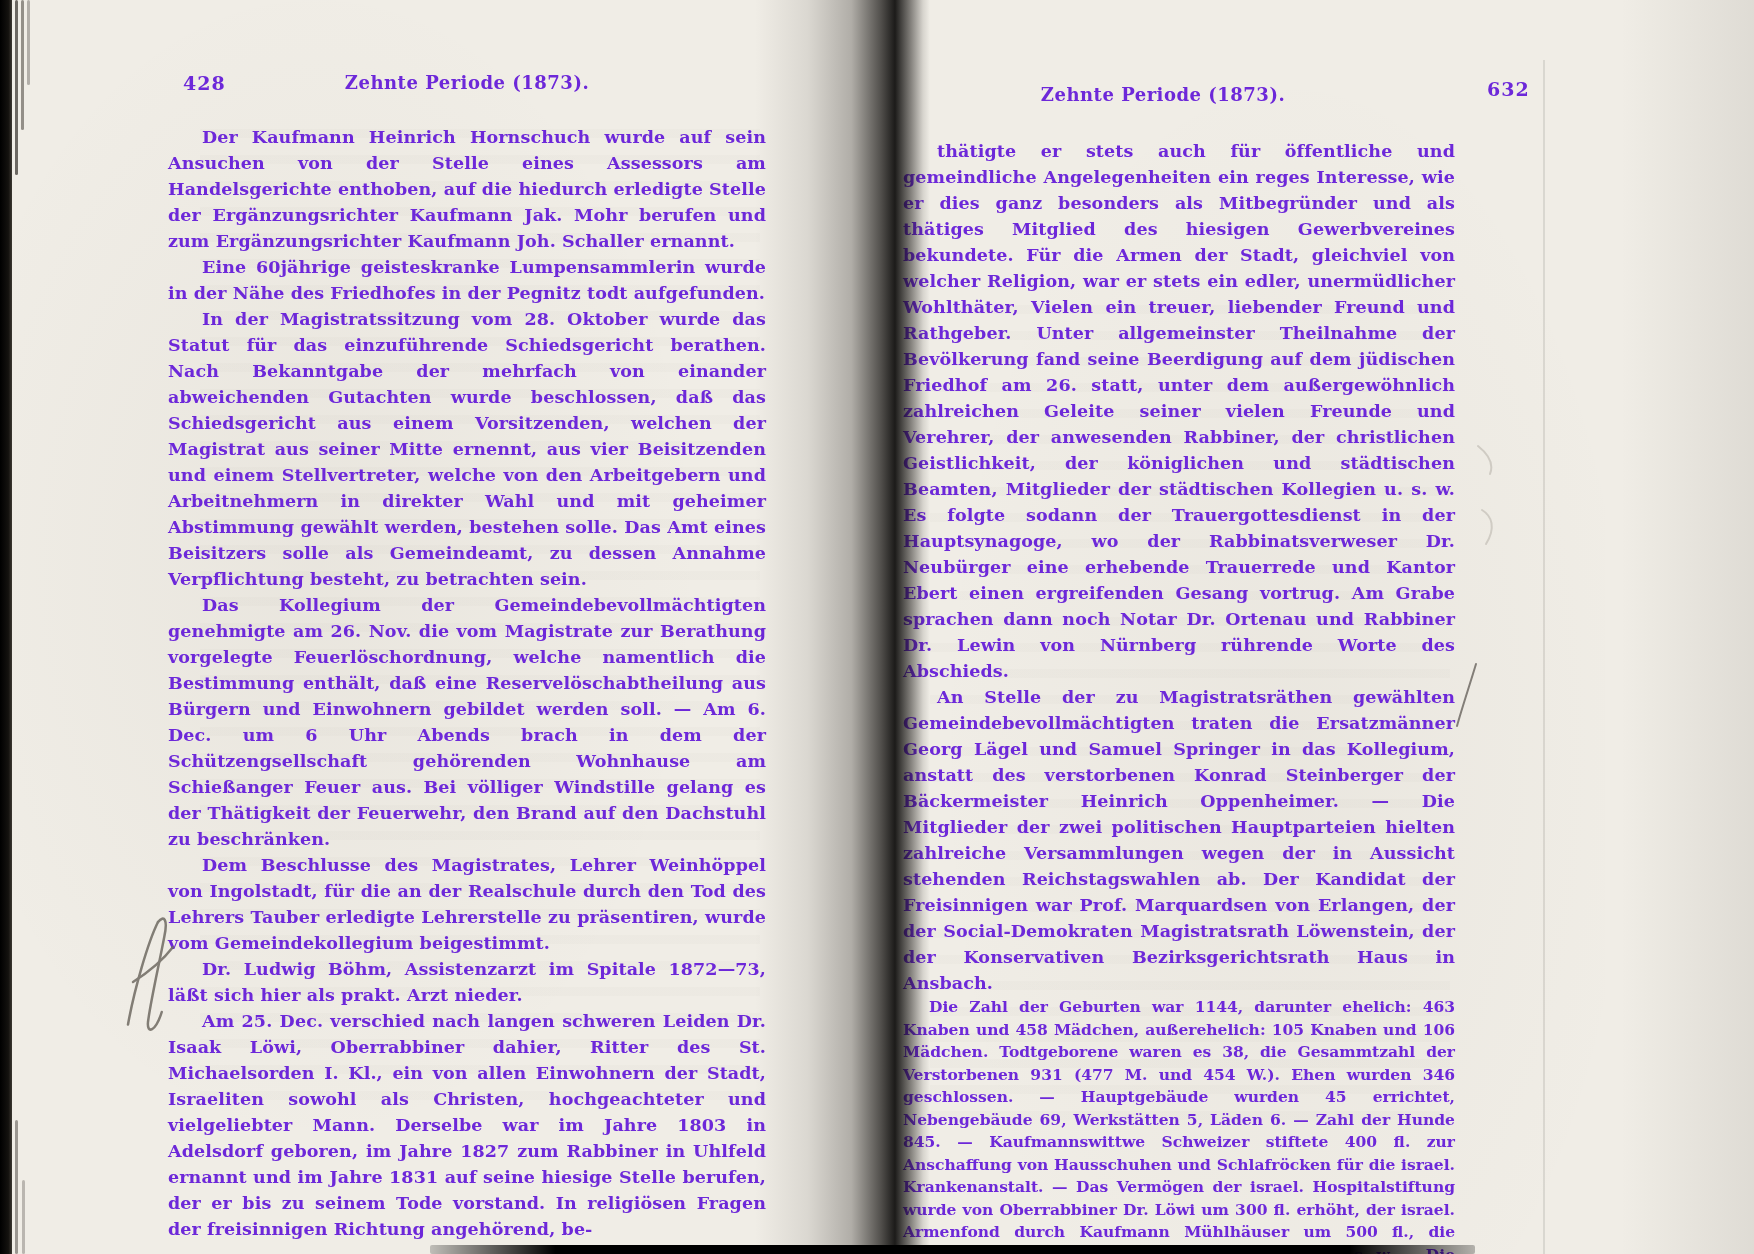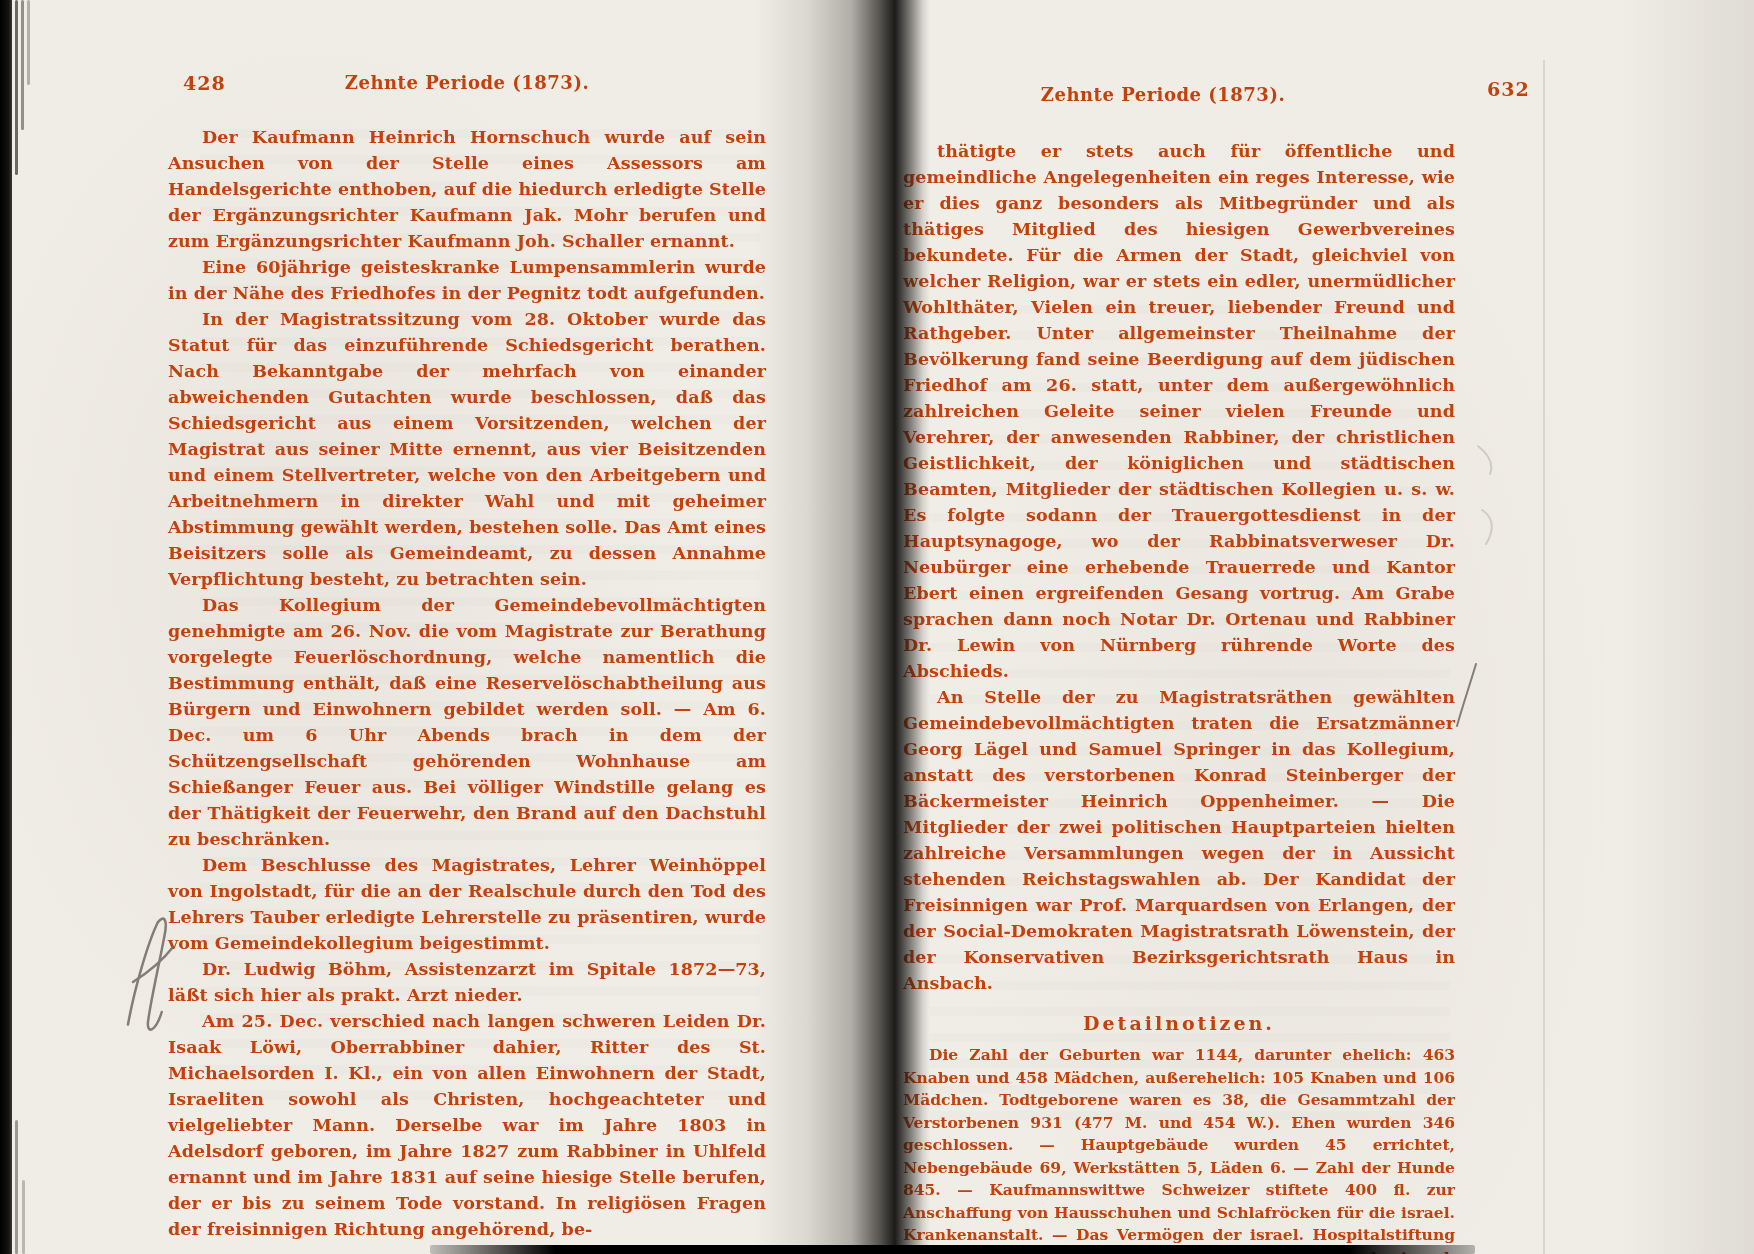--- a/index.html
+++ b/index.html
@@ -3,21 +3,21 @@
 <meta charset="utf-8">
 <style>
   html,body{margin:0;padding:0;}
   body{background:#c8c5be;}
   .scan{
     position:relative;
     width:1754px;height:1254px;
     background:#f0ede6;
     overflow:hidden;
     font-family:"DejaVu Serif","Liberation Serif",serif;
-    color:#c2410c;
+    color:#6d28d9;
   }
   
   .edge-left-black{position:absolute;left:0;top:0;width:12px;height:1254px;
     background:linear-gradient(90deg,#000 0%,#14120f 70%,#3c3831 100%);}
   .page-stack-line{position:absolute;background:#55504a;width:3px;border-radius:2px;}
   .psl1{left:15px;top:0;height:175px;opacity:.85;}
   .psl2{left:21px;top:0;height:130px;opacity:.6;}
   .psl3{left:27px;top:0;height:85px;opacity:.4;}
   .psl4{left:15px;top:1120px;height:134px;opacity:.55;}
   .psl5{left:22px;top:1180px;height:74px;opacity:.35;}
@@ -85,21 +85,20 @@
     <p>Dr. Ludwig Böhm, Assistenzarzt im Spitale 1872—73, läßt sich hier als prakt. Arzt nieder.</p>
     <p>Am 25. Dec. verschied nach langen schweren Leiden Dr. Isaak Löwi, Oberrabbiner dahier, Ritter des St. Michaelsorden I. Kl., ein von allen Einwohnern der Stadt, Israeliten sowohl als Christen, hochgeachteter und vielgeliebter Mann. Derselbe war im Jahre 1803 in Adelsdorf geboren, im Jahre 1827 zum Rabbiner in Uhlfeld ernannt und im Jahre 1831 auf seine hiesige Stelle berufen, der er bis zu seinem Tode vorstand. In religiösen Fragen der freisinnigen Richtung angehörend, be-</p>
   </div>
 
   <div class="runhead" style="left:903px;top:84px;width:520px;">Zehnte Periode (1873).</div>
   <div class="pagenum" style="left:1487px;top:78px;">632</div>
 
   <div class="textcol r-col">
     <p>thätigte er stets auch für öffentliche und gemeindliche Angelegenheiten ein reges Interesse, wie er dies ganz besonders als Mitbegründer und als thätiges Mitglied des hiesigen Gewerbvereines bekundete. Für die Armen der Stadt, gleichviel von welcher Religion, war er stets ein edler, unermüdlicher Wohlthäter, Vielen ein treuer, liebender Freund und Rathgeber. Unter allgemeinster Theilnahme der Bevölkerung fand seine Beerdigung auf dem jüdischen Friedhof am 26. statt, unter dem außergewöhnlich zahlreichen Geleite seiner vielen Freunde und Verehrer, der anwesenden Rabbiner, der christlichen Geistlichkeit, der königlichen und städtischen Beamten, Mitglieder der städtischen Kollegien u. s. w. Es folgte sodann der Trauergottesdienst in der Hauptsynagoge, wo der Rabbinatsverweser Dr. Neubürger eine erhebende Trauerrede und Kantor Ebert einen ergreifenden Gesang vortrug. Am Grabe sprachen dann noch Notar Dr. Ortenau und Rabbiner Dr. Lewin von Nürnberg rührende Worte des Abschieds.</p>
     <p>An Stelle der zu Magistratsräthen gewählten Gemeindebevollmächtigten traten die Ersatzmänner Georg Lägel und Samuel Springer in das Kollegium, anstatt des verstorbenen Konrad Steinberger der Bäckermeister Heinrich Oppenheimer. — Die Mitglieder der zwei politischen Hauptparteien hielten zahlreiche Versammlungen wegen der in Aussicht stehenden Reichstagswahlen ab. Der Kandidat der Freisinnigen war Prof. Marquardsen von Erlangen, der der Social-Demokraten Magistratsrath Löwenstein, der der Konservativen Bezirksgerichtsrath Haus in Ansbach.</p>
-    <p class="section-head">Detailnotizen.</p>
     <div class="detail">
       <p>Die Zahl der Geburten war 1144, darunter ehelich: 463 Knaben und 458 Mädchen, außerehelich: 105 Knaben und 106 Mädchen. Todtgeborene waren es 38, die Gesammtzahl der Verstorbenen 931 (477 M. und 454 W.). Ehen wurden 346 geschlossen. — Hauptgebäude wurden 45 errichtet, Nebengebäude 69, Werkstätten 5, Läden 6. — Zahl der Hunde 845. — Kaufmannswittwe Schweizer stiftete 400 fl. zur Anschaffung von Hausschuhen und Schlafröcken für die israel. Krankenanstalt. — Das Vermögen der israel. Hospitalstiftung wurde von Oberrabbiner Dr. Löwi um 300 fl. erhöht, der israel. Armenfond durch Kaufmann Mühlhäuser um 500 fl., die Henle’sche Stiftung von demselben um 500 fl. u. s. w. — Die Frequenz der Ludwigsbahn im Jahre 1873 betrug 1,103,403 Personen mit einer Einnahme von 123,107 M., die zur Haltestelle Muggenhof 66,685 mit 6668 M. — In der städtischen</p>
     </div>
   </div>
 
   <svg class="pen" style="left:118px;top:912px;" width="70" height="125" viewBox="0 0 50 100">
     <g fill="none" stroke="#6f6a62" stroke-width="2" stroke-linecap="round" opacity="0.85">
       <path d="M5,90 C10,62 21,24 29,8"></path>
       <path d="M29,8 C34,2 37,6 34,20 C29,46 23,72 21,88 C20,98 27,96 32,80"></path>
       <path d="M9,56 C20,49 31,41 41,28"></path>

